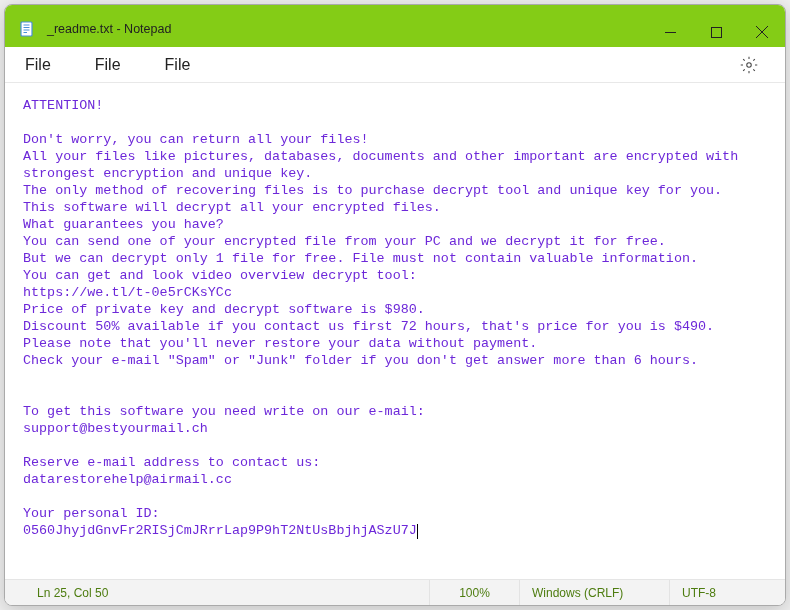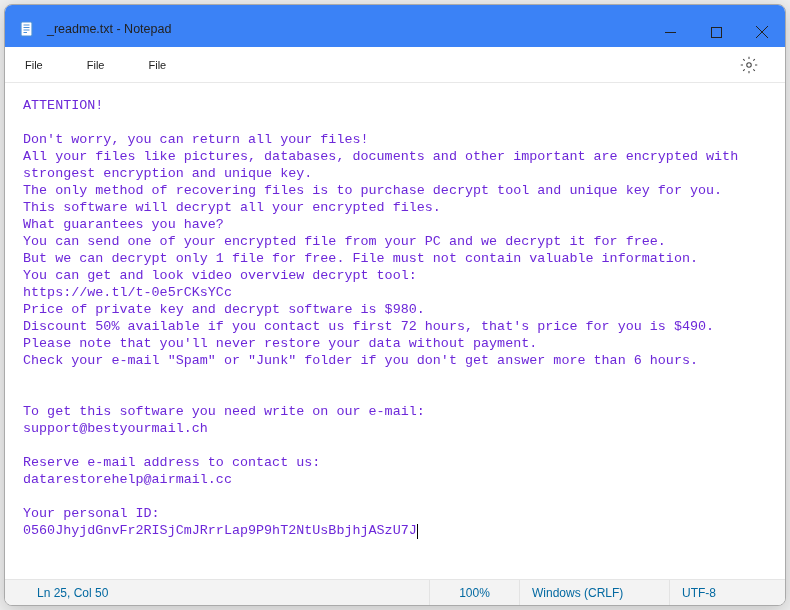--- a/index.html
+++ b/index.html
@@ -21,21 +21,21 @@
       box-shadow: 0 4px 20px rgba(0,0,0,0.2);
       display: flex;
       flex-direction: column;
       overflow: hidden;
     }
     .titlebar {
       height: 42px;
       display: flex;
       align-items: center;
       padding: 6px 0 0 14px;
-      background: #3b82f6;
+      background: #84cc16;
     }
     .app-icon {
       width: 16px;
       height: 16px;
       margin-right: 12px;
       display: flex;
       align-items: center;
       justify-content: center;
     }
     .app-icon svg { width: 16px; height: 16px; }
@@ -58,21 +58,21 @@
     .win-btn.close svg { width: 12px; height: 12px; }
     .menubar {
       height: 36px;
       display: flex;
       align-items: center;
       padding: 0 10px;
       border-bottom: 1px solid #e8e8e8;
     }
     .menu-item {
       padding: 6px 16px 6px 10px;
-      font-size: 11px;
+      font-size: 16px;
       color: #222;
       margin-right: 18px;
     }
     .menu-spacer { flex: 1; }
     .settings-icon {
       width: 32px;
       height: 32px;
       display: flex;
       align-items: center;
       justify-content: center;
@@ -101,21 +101,21 @@
       vertical-align: text-bottom;
       margin-bottom: -1px;
     }
     .statusbar {
       height: 26px;
       background: #f3f3f3;
       border-top: 1px solid #e5e5e5;
       display: flex;
       align-items: center;
       font-size: 12px;
-      color: #0369a1;
+      color: #4d7c0f;
     }
     .status-cell {
       padding: 0 12px;
       height: 100%;
       display: flex;
       align-items: center;
       border-left: 1px solid #e3e3e3;
     }
     .status-spacer-left { width: 20px; }
     .status-pos { flex: 0 0 auto; border-left: none; padding-left: 12px; }

